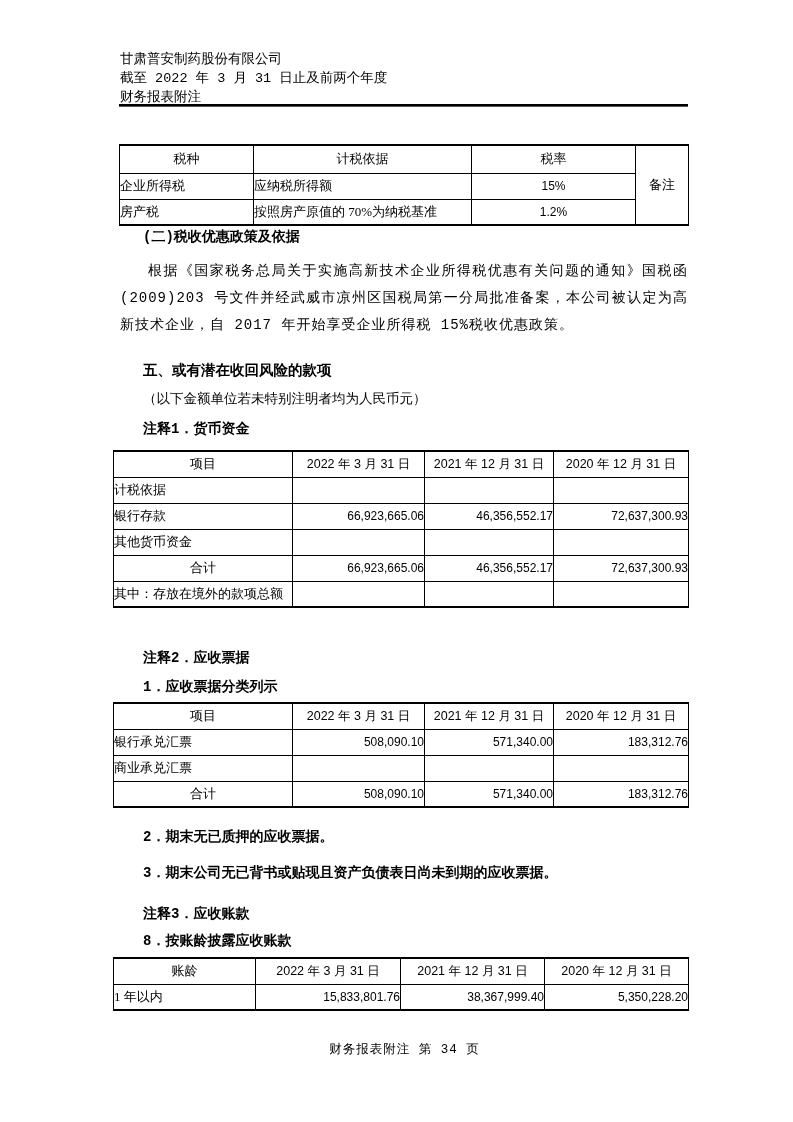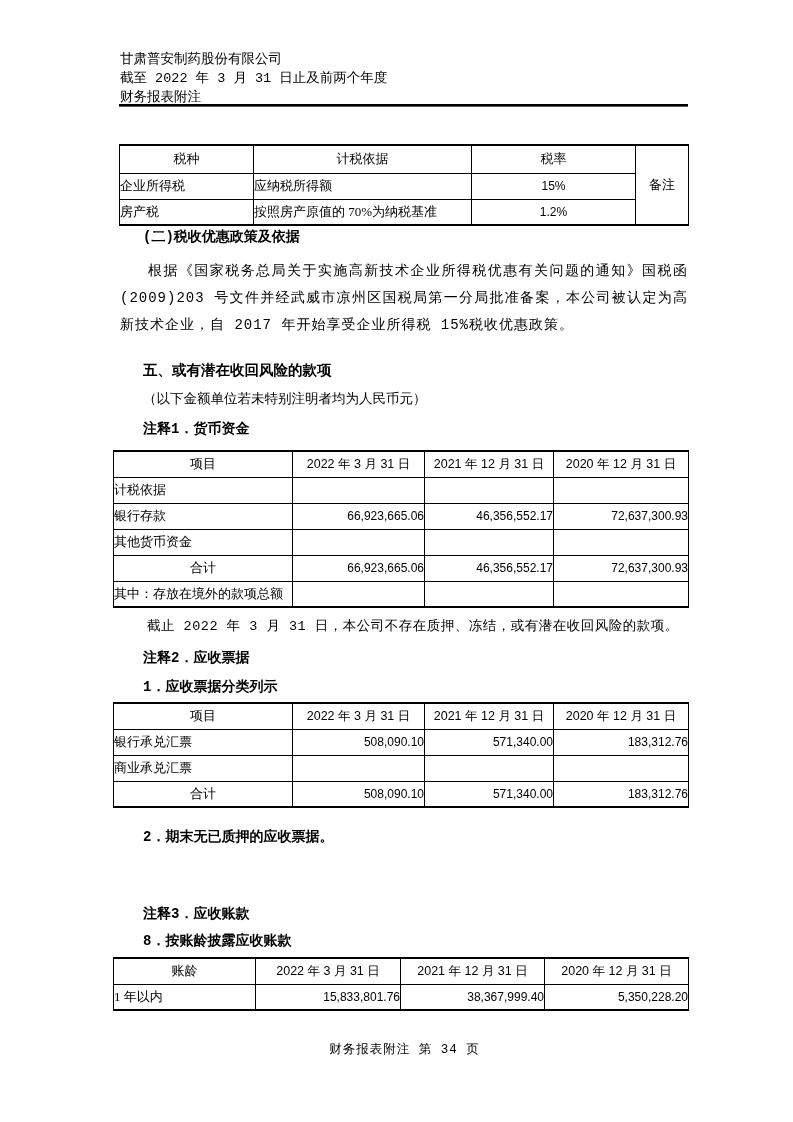--- a/index.html
+++ b/index.html
@@ -168,21 +168,20 @@
       <td class="num">72,637,300.93</td>
     </tr>
     <tr>
       <td class="lbl">其中：存放在境外的款项总额</td>
       <td class="num"></td>
       <td class="num"></td>
       <td class="num"></td>
     </tr>
   </tbody>
     </table>
-  <div class="abs one-line pos-note1-remark">截止 2022 年 3 月 31 日，本公司不存在质押、冻结，或有潜在收回风险的款项。</div>
 
   <div class="abs h-bold pos-note2-heading">注释2．应收票据</div>
   <div class="abs h-bold pos-note2-sub1">1．应收票据分类列示</div>
   <table class="tbl fin-tbl" id="bills-table">
     <colgroup>
         <col style="width:179px">
         <col style="width:132px">
         <col style="width:129px">
         <col style="width:135px">
       </colgroup>
@@ -207,20 +206,21 @@
     </tr>
     <tr>
       <td class="lbl-ctr">合计</td>
       <td class="num">508,090.10</td>
       <td class="num">571,340.00</td>
       <td class="num">183,312.76</td>
     </tr>
   </tbody>
     </table>
   <div class="abs h-bold pos-note2-item2">2．期末无已质押的应收票据。</div>
+  <div class="abs h-bold pos-note2-item3">3．期末公司无已背书或贴现且资产负债表日尚未到期的应收票据。</div>
 
   <div class="abs h-bold pos-note3-heading">注释3．应收账款</div>
   <div class="abs h-bold pos-note3-sub1">8．按账龄披露应收账款</div>
   <table class="tbl fin-tbl" id="aging-table">
     <colgroup>
         <col style="width:142px">
         <col style="width:145px">
         <col style="width:144px">
         <col style="width:144px">
       </colgroup>

